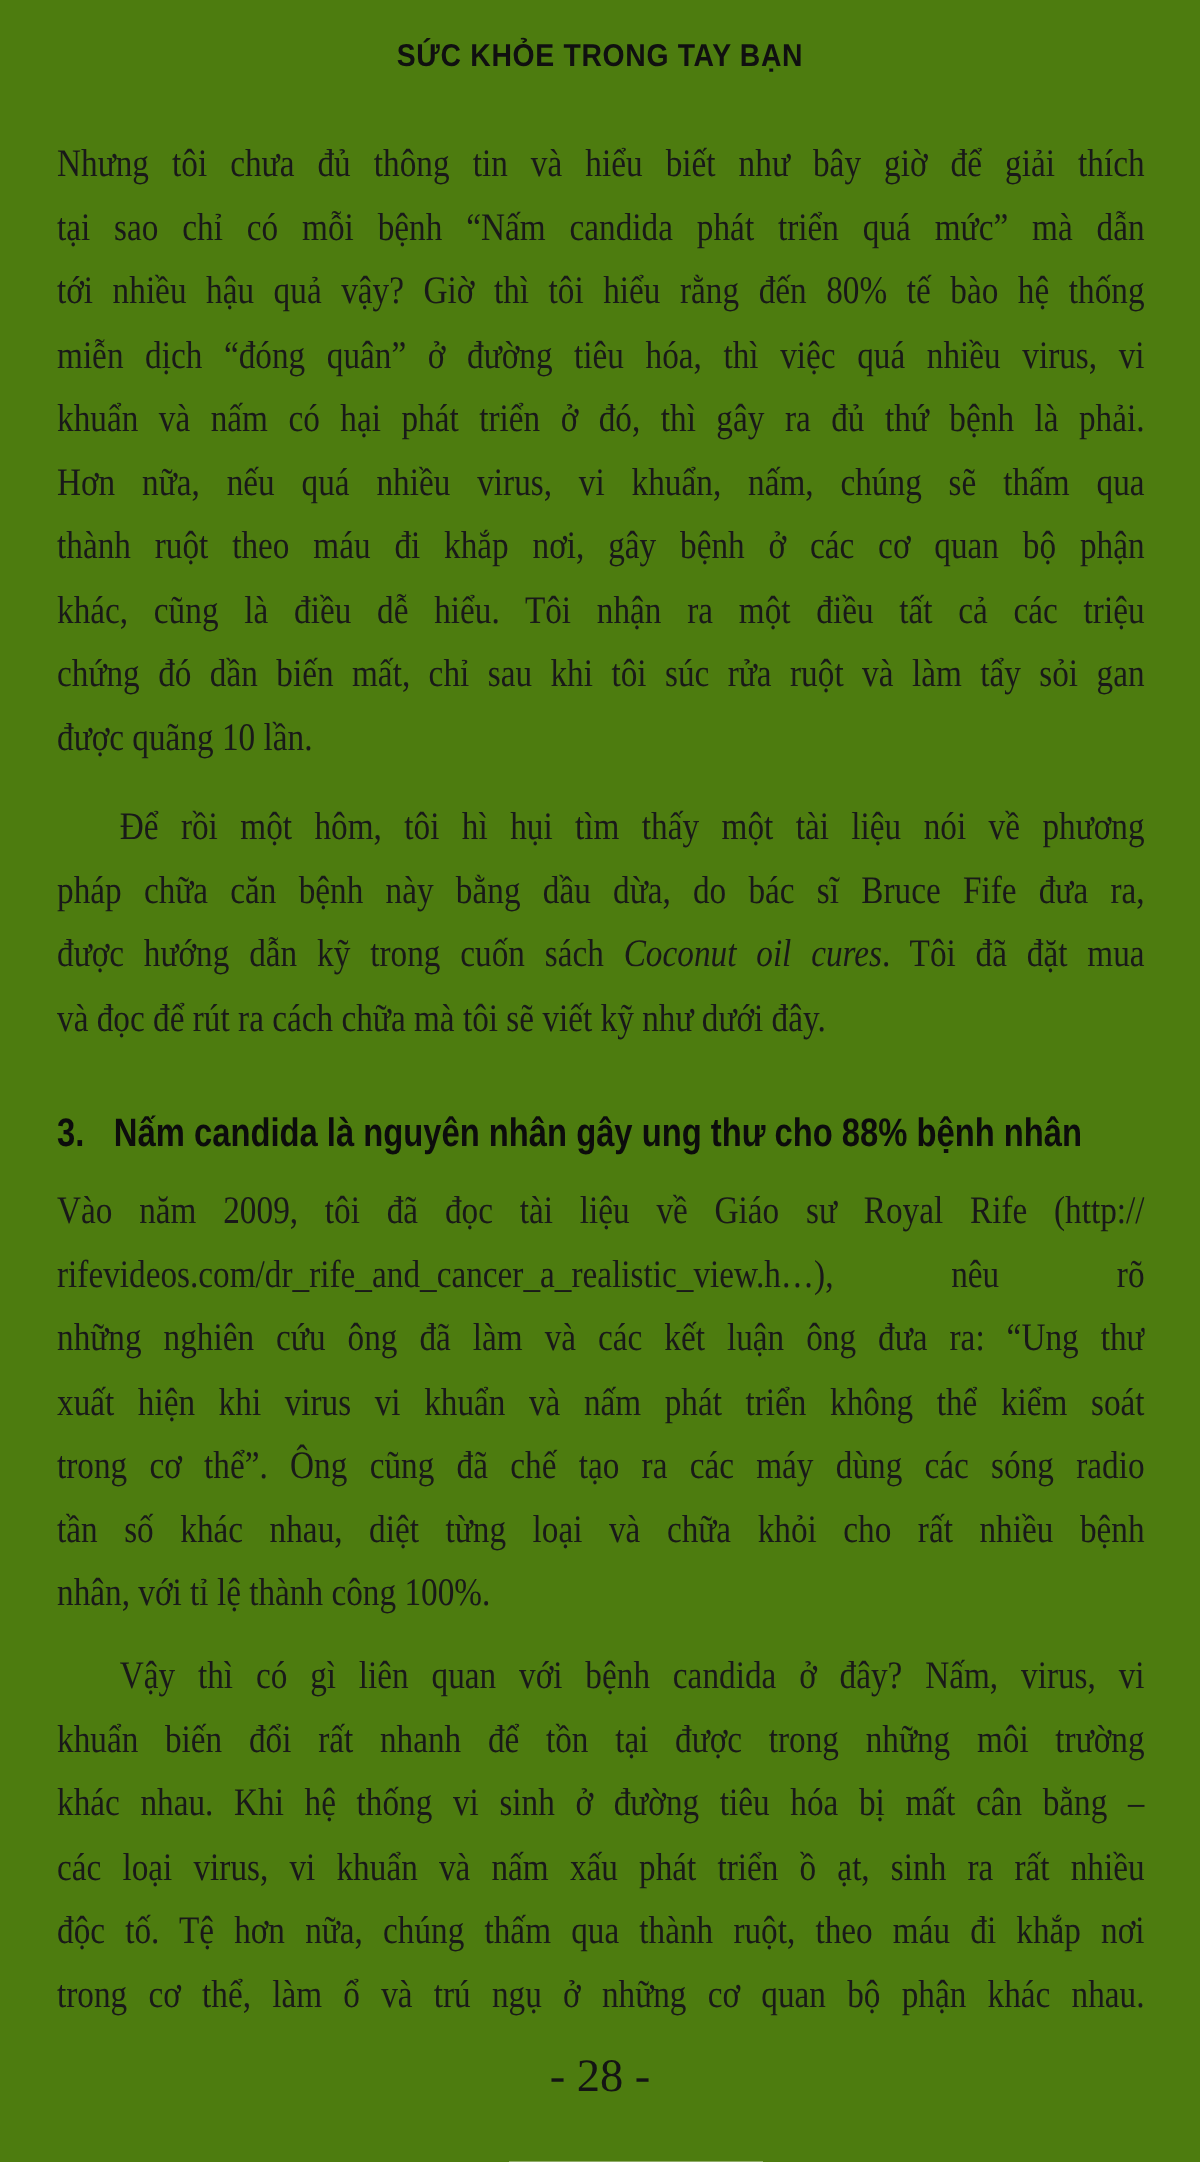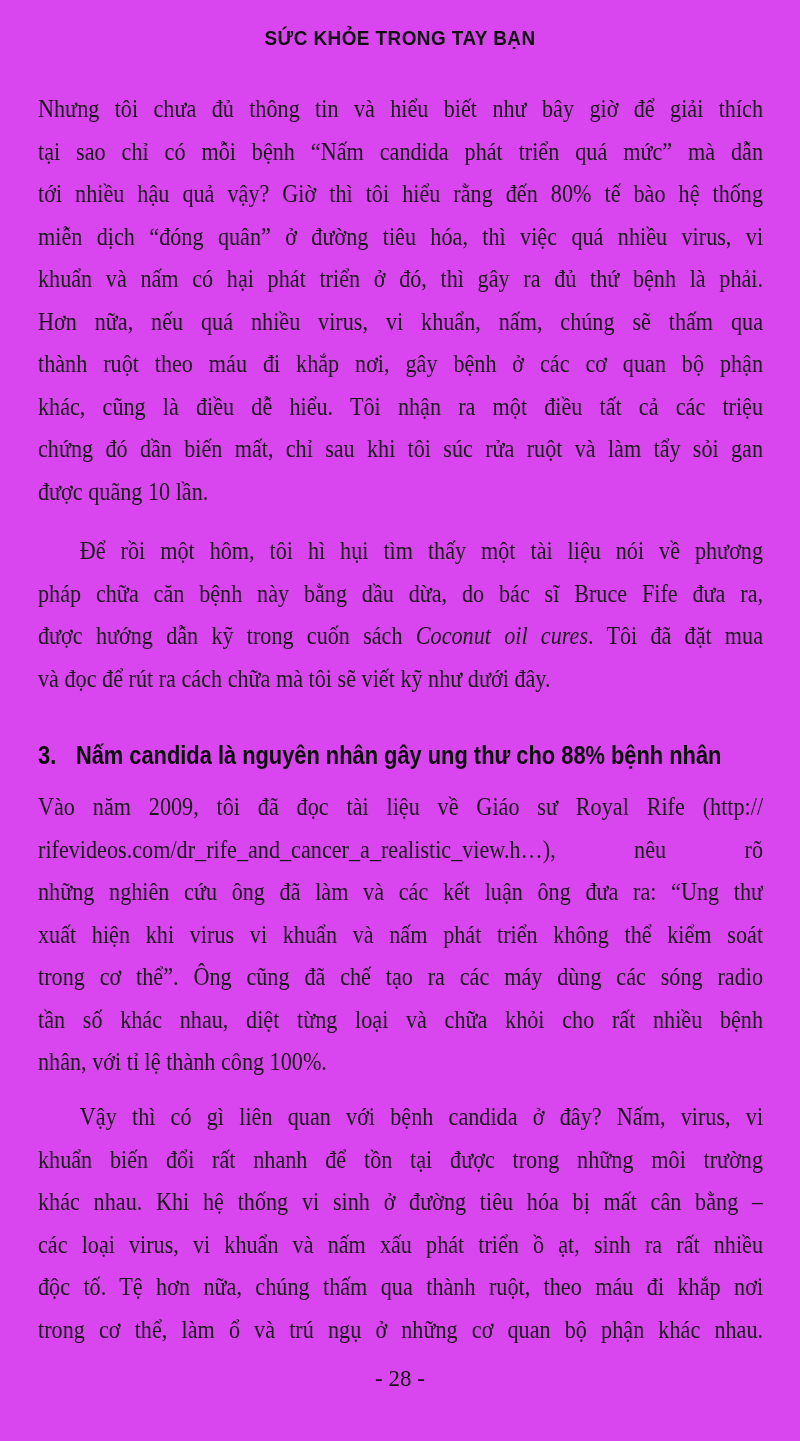--- a/index.html
+++ b/index.html
@@ -5,21 +5,21 @@
   html,body { margin:0; padding:0; }
   body {
     width:800px; height:1441px;
     background:#fcfcfb;
     position:relative;
     overflow:hidden;
     font-family:"Liberation Serif", serif;
   }
   .page {
     position:absolute; inset:0;
-    background:#d946ef;
+    background:#4d7c0f;
   }
   
   .running-header {
     position:absolute; top:26px; left:0; right:0;
     text-align:center;
     font-family:"Liberation Sans", sans-serif;
     font-size:21px; font-weight:bold;
     letter-spacing:.5px;
     color:#101010;
     transform:scaleX(.9);
@@ -57,21 +57,21 @@
   .b0 { top:88px; }
   .b1 { top:530px; }
   .b2 { top:733px; }
   .b3 { top:786px; }
   .b4 { top:1096px; }
   
   .page-number {
     position:absolute; top:1366px; left:0; right:0;
     text-align:center;
     font-family:"Liberation Serif", serif;
-    font-size:23px; color:#141414;
+    font-size:31px; color:#141414;
   }
 </style>
 </head>
 <body>
 
 <div class="page">
   <div class="running-header">SỨC KHỎE TRONG TAY BẠN</div>
 
   <div id="content-area">
       <div class="para b0">

